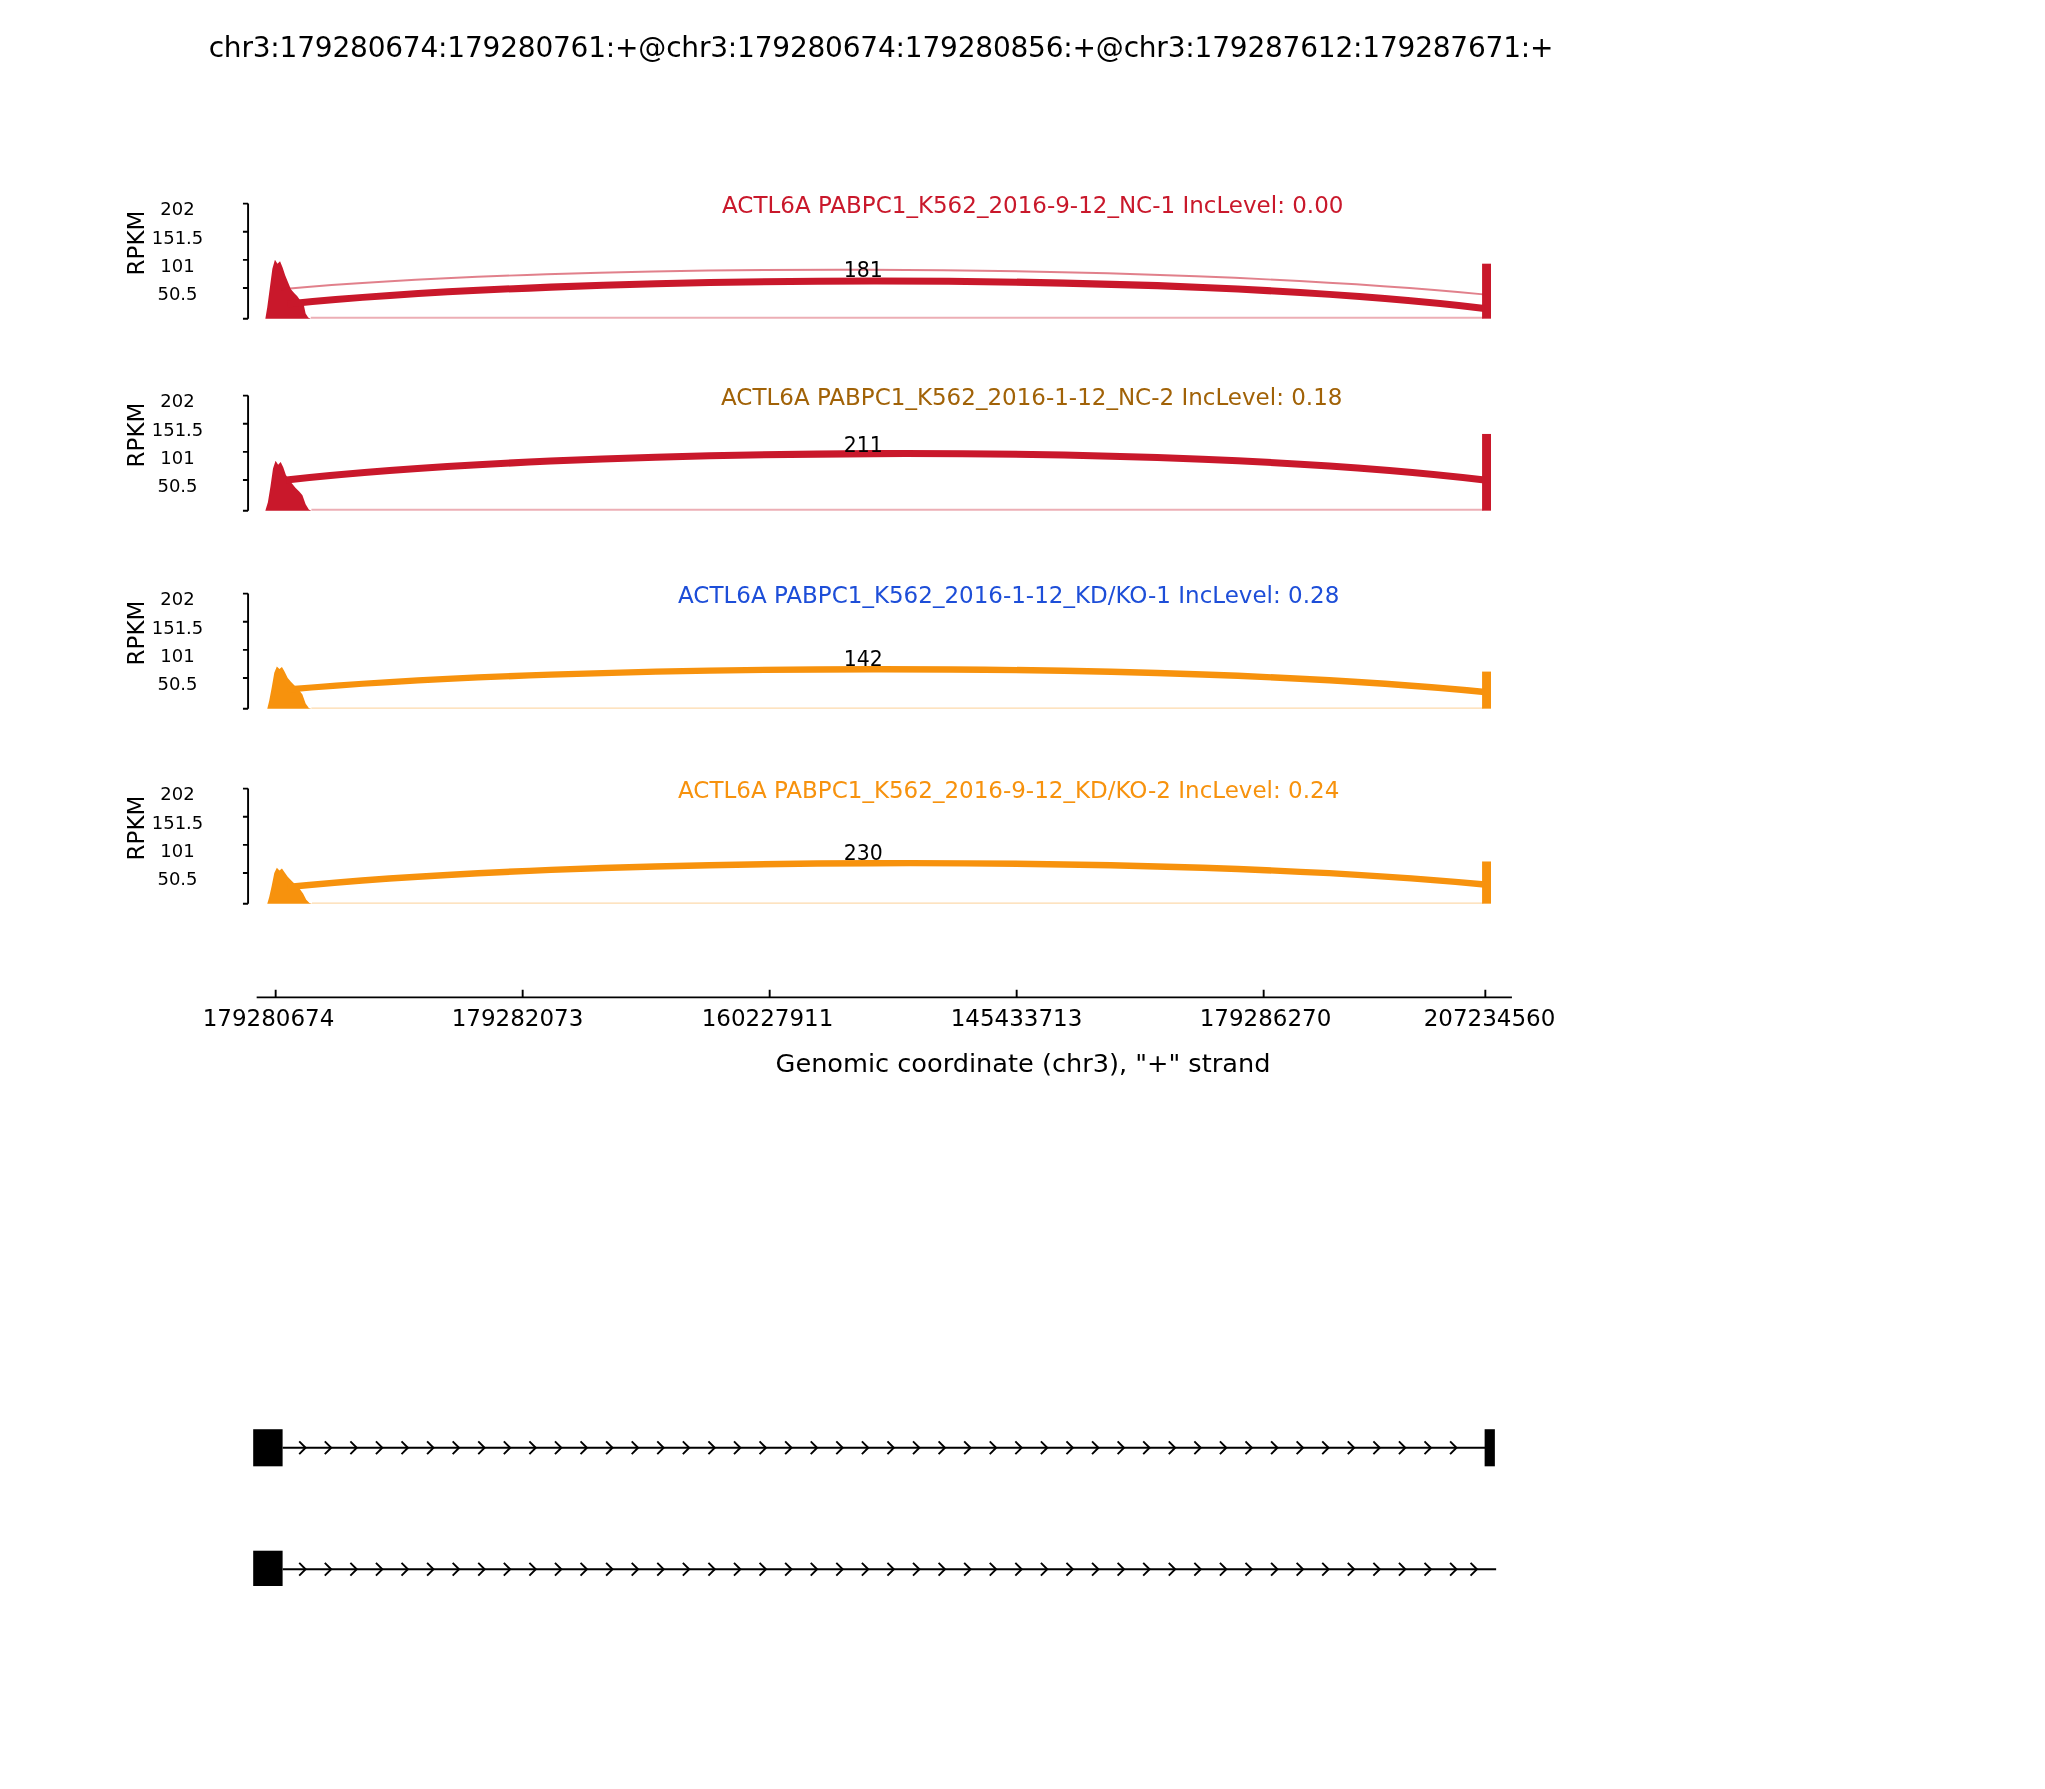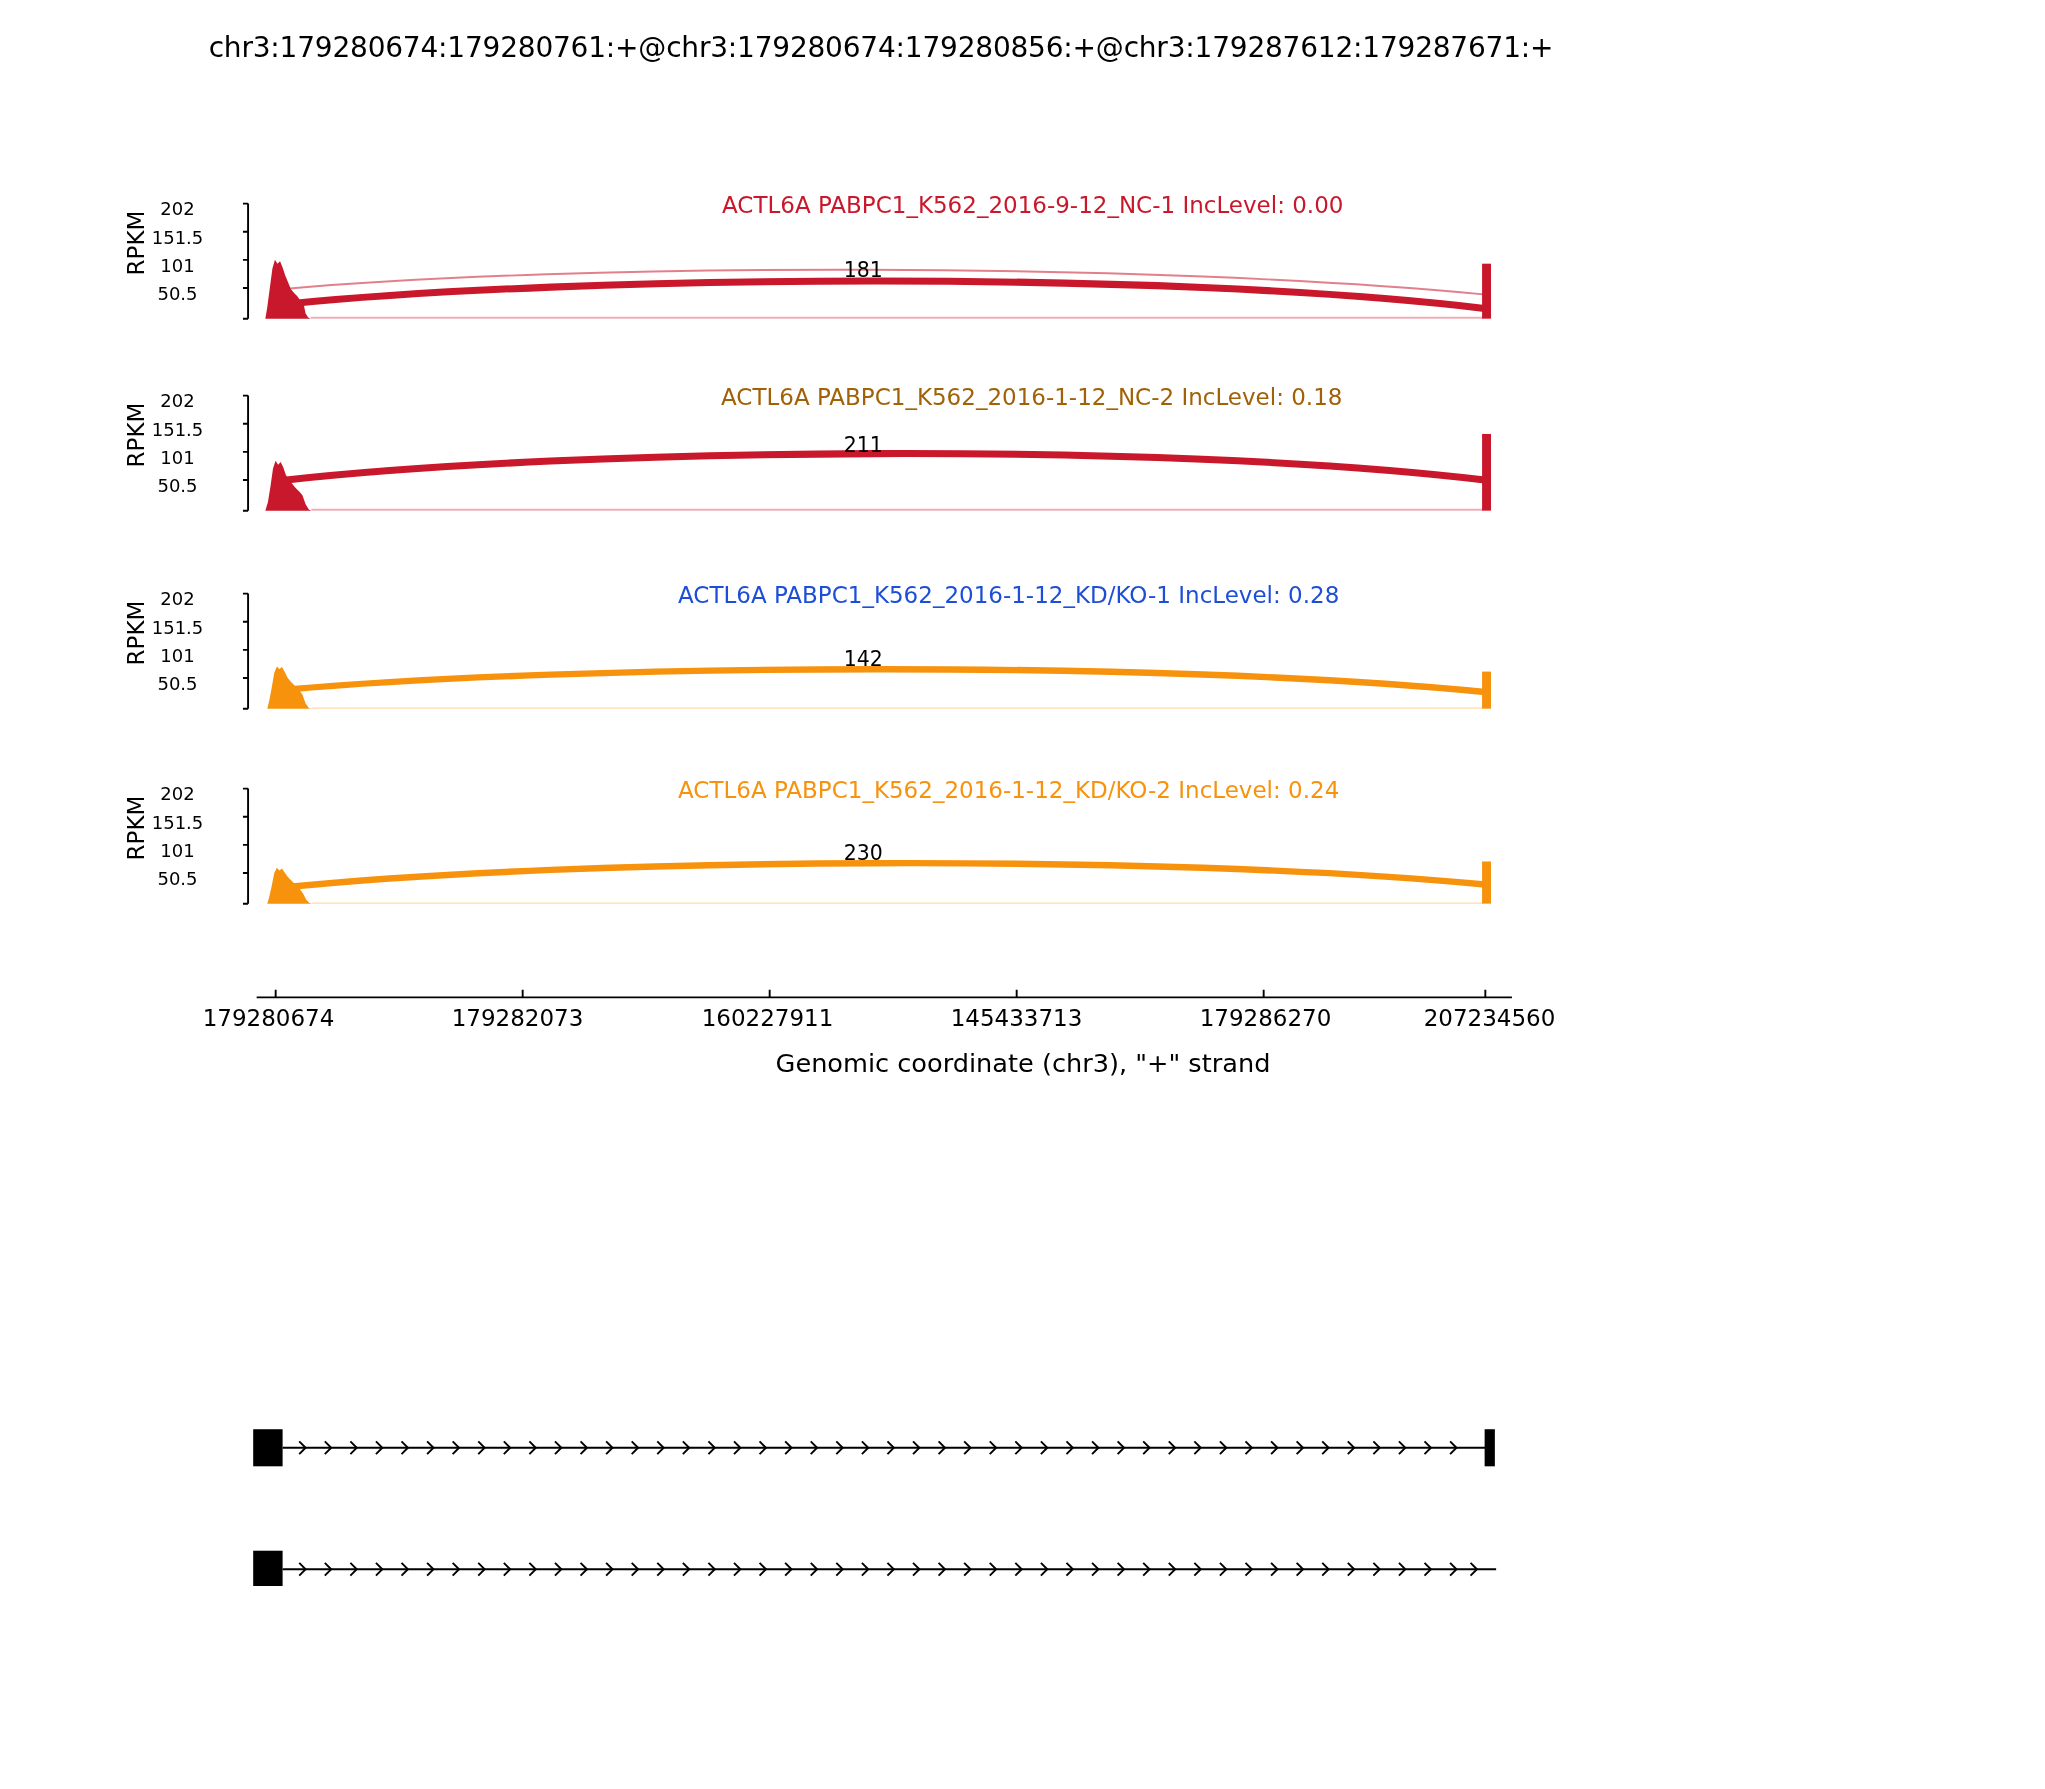--- a/index.html
+++ b/index.html
@@ -156,21 +156,21 @@
     <text class="junction-count" x="1350" y="132" text-anchor="middle">142</text>
   </svg>
 </div>
 
 <div class="panel" style="top:777px;">
   <div class="ylabel">RPKM</div>
   <div class="ytick" style="top:6.4px;">202</div>
   <div class="ytick" style="top:35px;">151.5</div>
   <div class="ytick" style="top:63px;">101</div>
   <div class="ytick" style="top:91px;">50.5</div>
-  <div class="panel-label" style="left:678px; color:#f7920d;">ACTL6A PABPC1_K562_2016-1-12_KD/KO-2 IncLevel: 0.24</div>
+  <div class="panel-label" style="left:678px; color:#f7920d;">ACTL6A PABPC1_K562_2016-9-12_KD/KO-2 IncLevel: 0.24</div>
   <svg class="plotsvg" width="2046" height="160" viewBox="0 0 3200 250">
     <path d="M 380 18 L 388 18 M 388 18 L 388 198 M 380 62 L 388 62 M 380 106 L 388 106 M 380 150 L 388 150 M 380 198 L 388 198" stroke="#000" stroke-width="3" fill="none"></path>
     <path d="M 418 198 L 421 188 L 425 170 L 429 150 L 433 142 L 437 146 L 441 143 L 445 149 L 450 156 L 456 162 L 462 168 L 468 174 L 474 182 L 479 192 L 484 197 L 488 198 Z" fill="#f7920d"></path>
     <path d="M 488 198 L 2320 198 L 2320 196 L 488 196 Z" fill="#f7920d" opacity="0.35"></path>
     <path d="M 2318 198 L 2318 132 L 2332 132 L 2332 198 Z" fill="#f7920d"></path>
     <path d="M 450 172 C 900 126, 1820 120, 2322 168" stroke="#f7920d" stroke-width="10" fill="none"></path>
     <text class="junction-count" x="1350" y="130" text-anchor="middle">230</text>
   </svg>
 </div>
 

